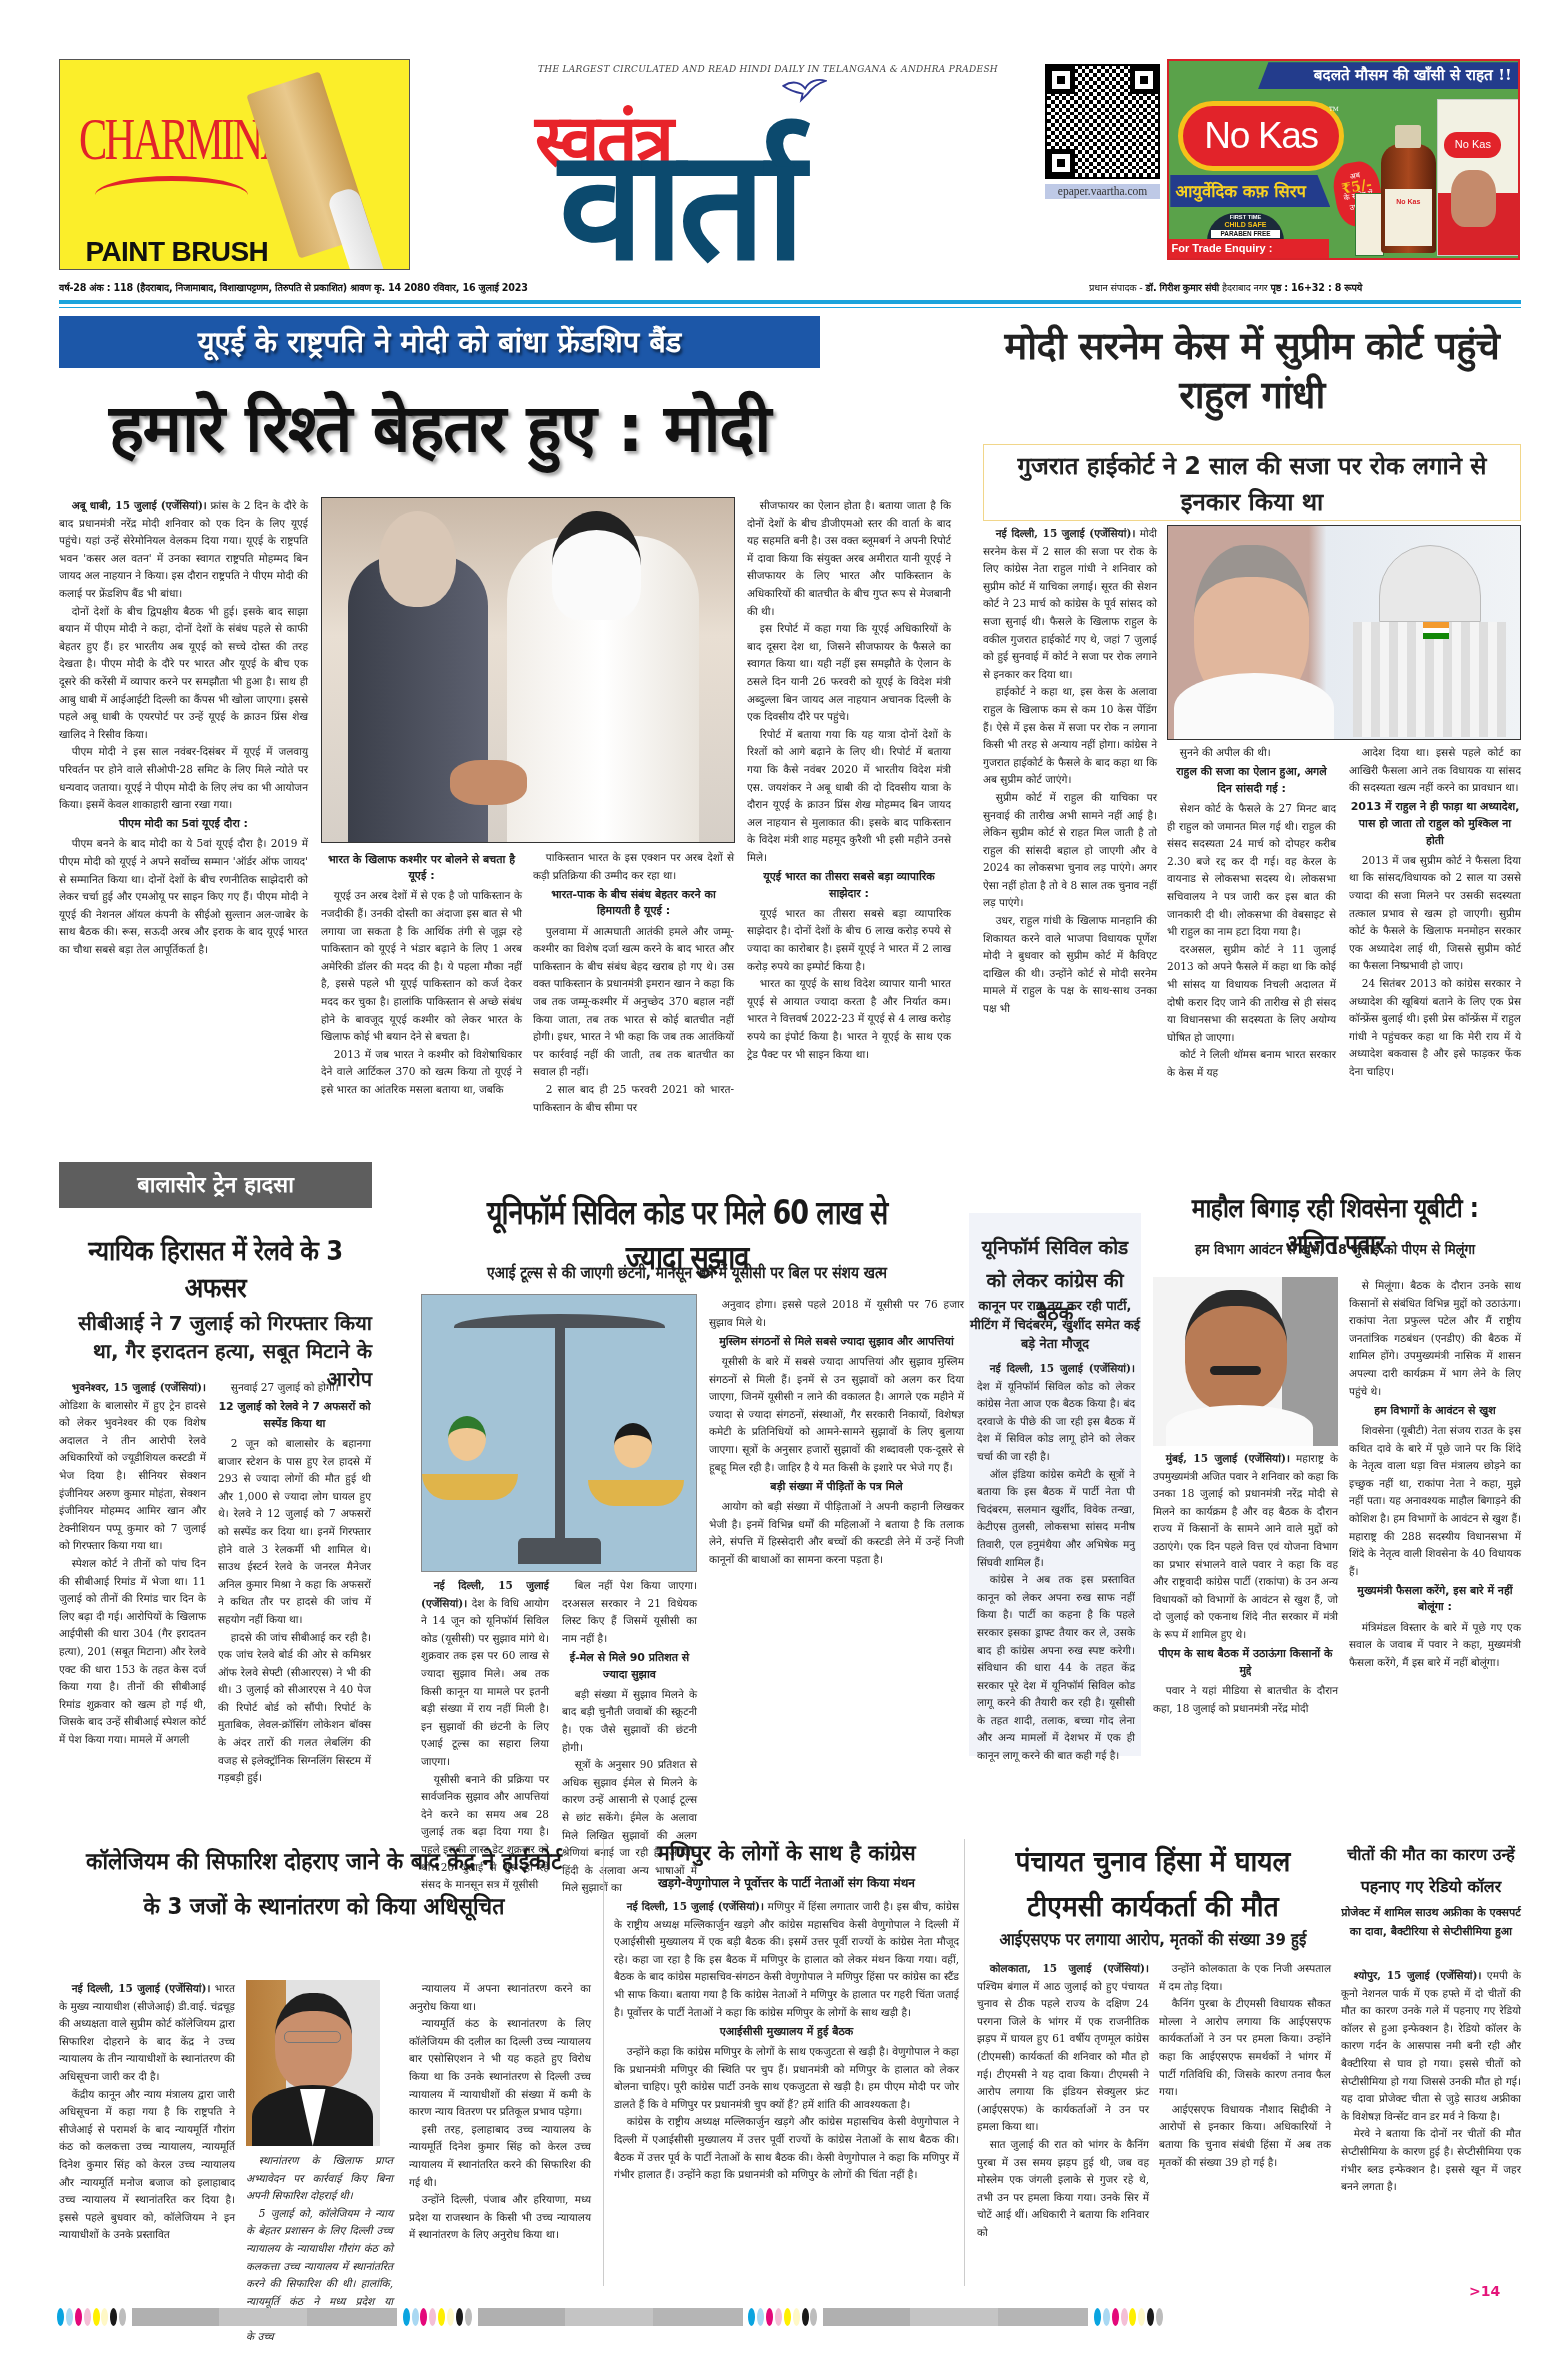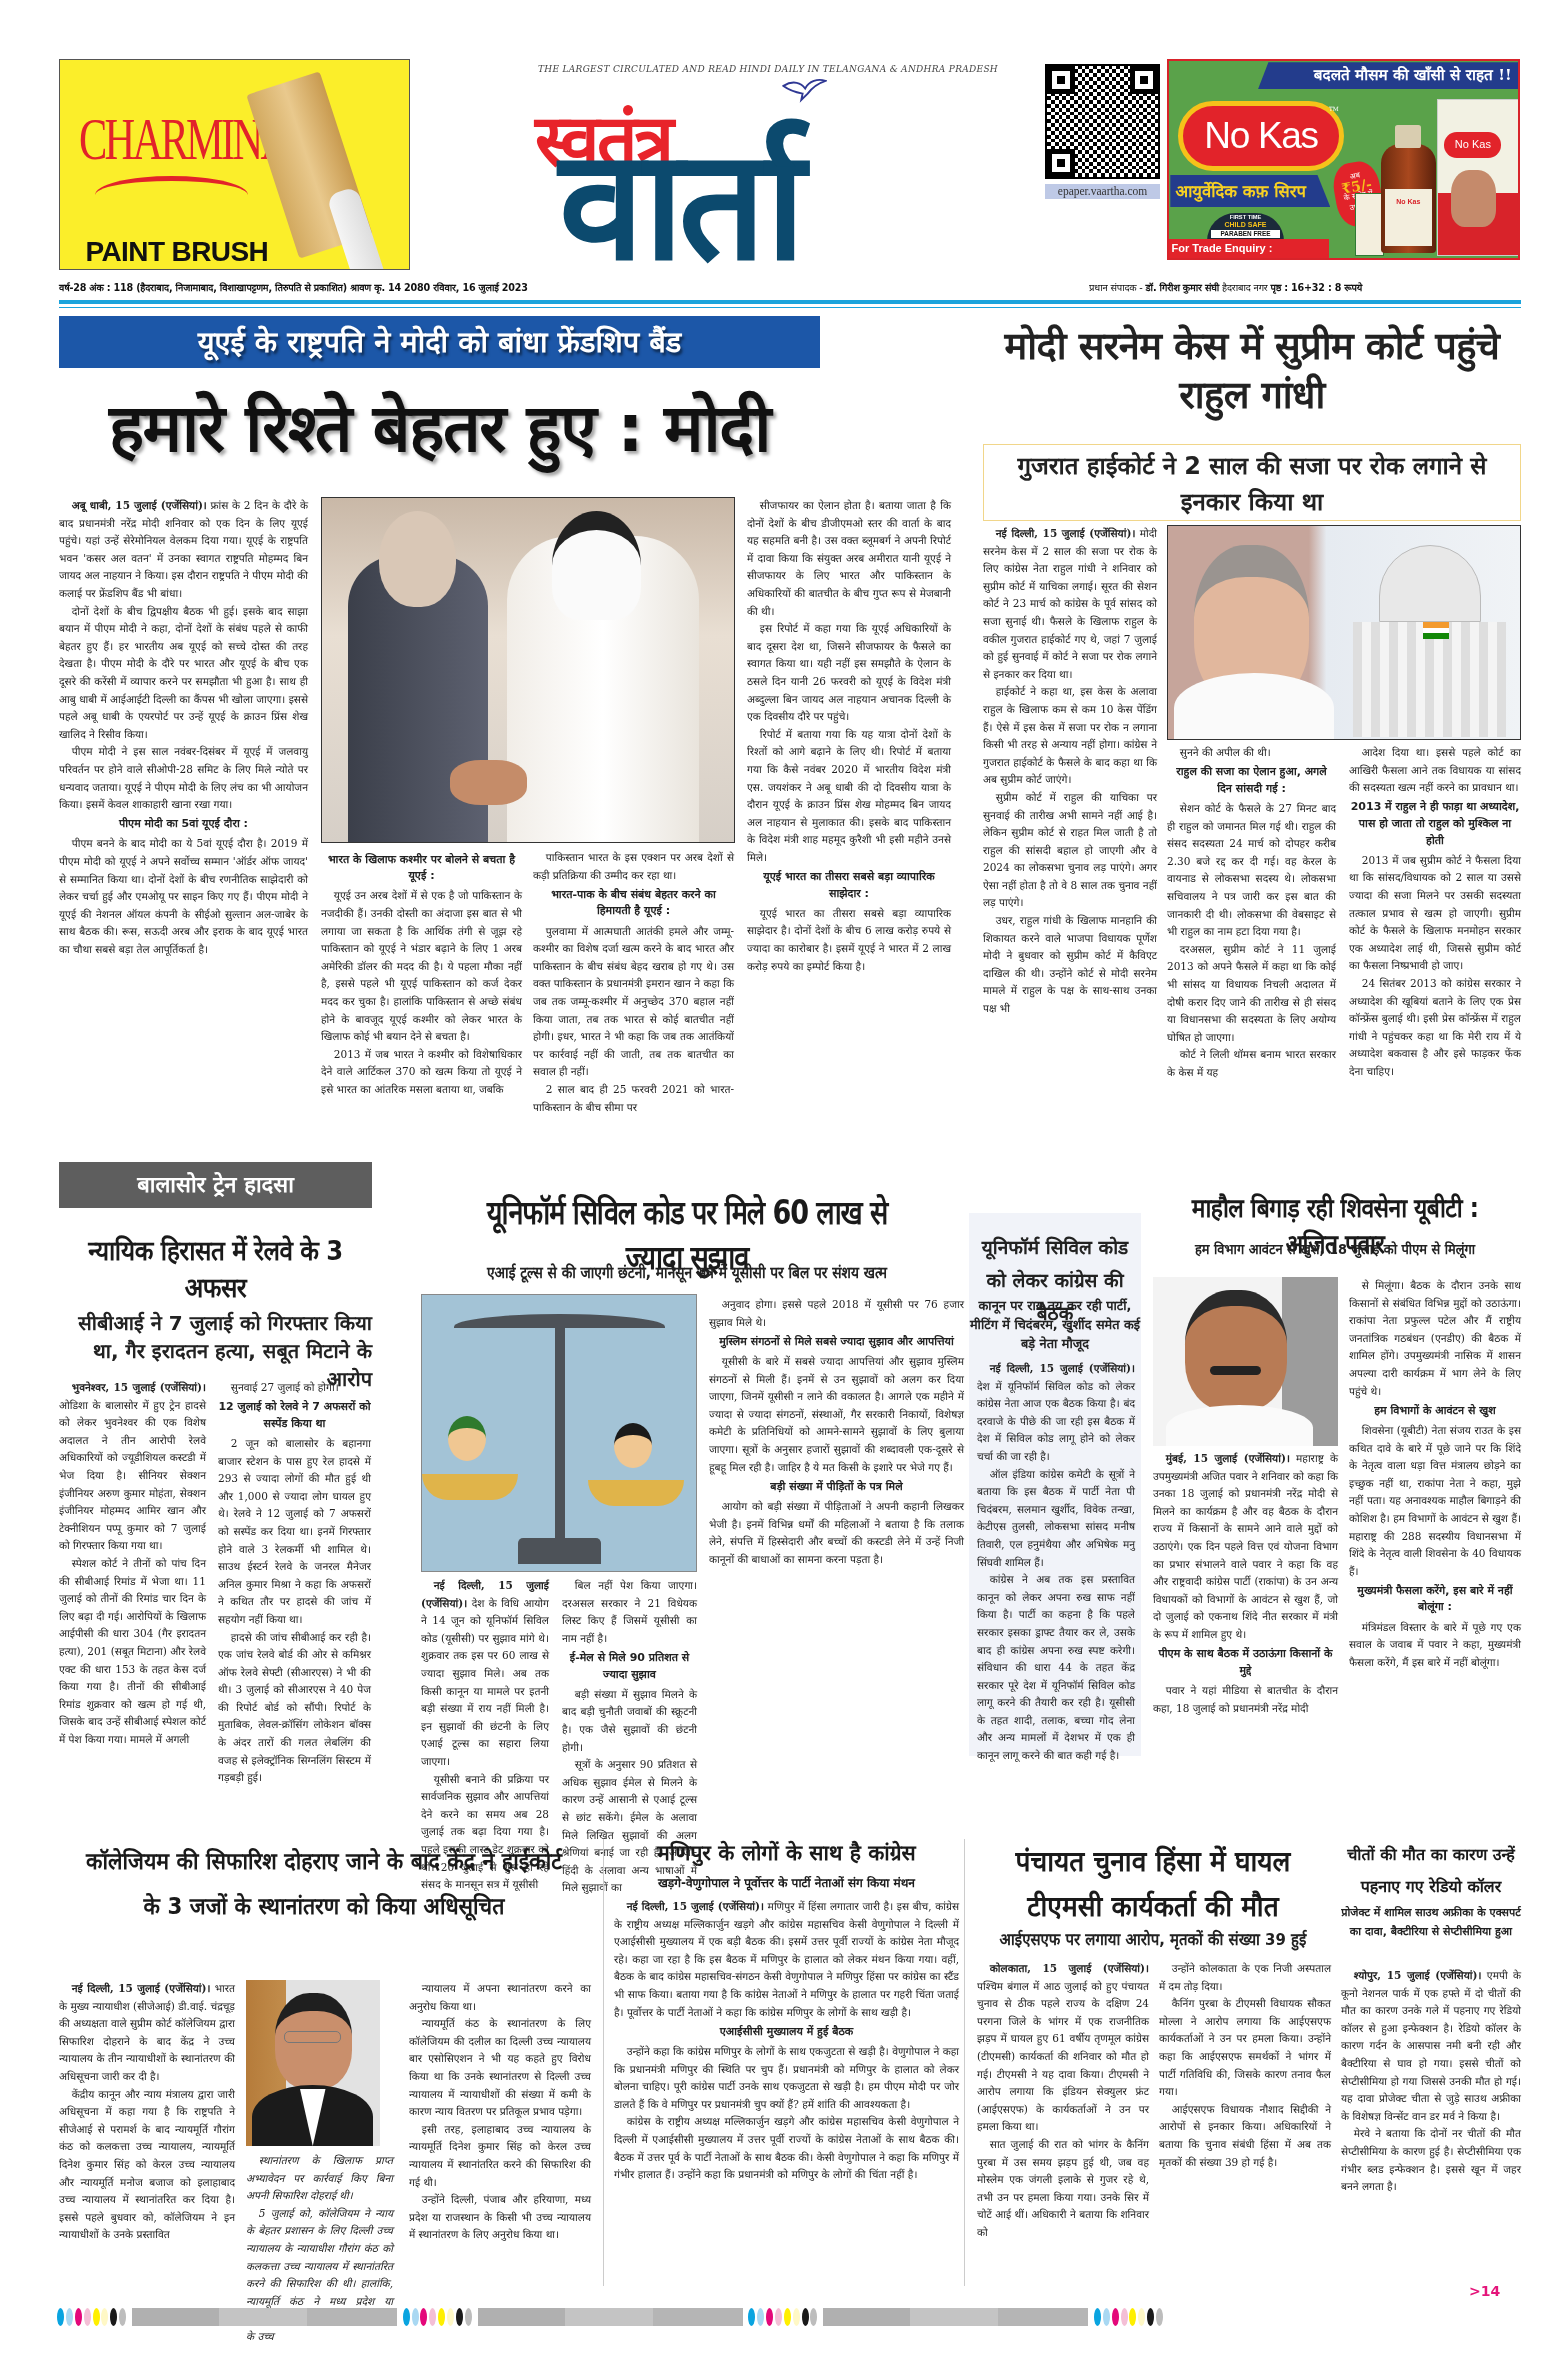--- a/index.html
+++ b/index.html
@@ -225,20 +225,21 @@
   <div class="sub">भारत-पाक के बीच संबंध बेहतर करने का हिमायती है यूएई :</div>
   <p>पुलवामा में आत्मघाती आतंकी हमले और जम्मू-कश्मीर का विशेष दर्जा खत्म करने के बाद भारत और पाकिस्तान के बीच संबंध बेहद खराब हो गए थे। उस वक्त पाकिस्तान के प्रधानमंत्री इमरान खान ने कहा कि जब तक जम्मू-कश्मीर में अनुच्छेद 370 बहाल नहीं किया जाता, तब तक भारत से कोई बातचीत नहीं होगी। इधर, भारत ने भी कहा कि जब तक आतंकियों पर कार्रवाई नहीं की जाती, तब तक बातचीत का सवाल ही नहीं।</p>
   <p>2 साल बाद ही 25 फरवरी 2021 को भारत-पाकिस्तान के बीच सीमा पर</p>
 </div>
 <div class="col" style="left:747px;top:497px;width:204px;height:645px;">
   <p>सीजफायर का ऐलान होता है। बताया जाता है कि दोनों देशों के बीच डीजीएमओ स्तर की वार्ता के बाद यह सहमति बनी है। उस वक्त ब्लूमबर्ग ने अपनी रिपोर्ट में दावा किया कि संयुक्त अरब अमीरात यानी यूएई ने सीजफायर के लिए भारत और पाकिस्तान के अधिकारियों की बातचीत के बीच गुप्त रूप से मेजबानी की थी।</p>
   <p>इस रिपोर्ट में कहा गया कि यूएई अधिकारियों के बाद दूसरा देश था, जिसने सीजफायर के फैसले का स्वागत किया था। यही नहीं इस समझौते के ऐलान के ठसले दिन यानी 26 फरवरी को यूएई के विदेश मंत्री अब्दुल्ला बिन जायद अल नाहयान अचानक दिल्ली के एक दिवसीय दौरे पर पहुंचे।</p>
   <p>रिपोर्ट में बताया गया कि यह यात्रा दोनों देशों के रिश्तों को आगे बढ़ाने के लिए थी। रिपोर्ट में बताया गया कि कैसे नवंबर 2020 में भारतीय विदेश मंत्री एस. जयशंकर ने अबू धाबी की दो दिवसीय यात्रा के दौरान यूएई के क्राउन प्रिंस शेख मोहम्मद बिन जायद अल नाहयान से मुलाकात की। इसके बाद पाकिस्तान के विदेश मंत्री शाह महमूद कुरैशी भी इसी महीने उनसे मिले।</p>
   <div class="sub">यूएई भारत का तीसरा सबसे बड़ा व्यापारिक साझेदार :</div>
   <p>यूएई भारत का तीसरा सबसे बड़ा व्यापारिक साझेदार है। दोनों देशों के बीच 6 लाख करोड़ रुपये से ज्यादा का कारोबार है। इसमें यूएई ने भारत में 2 लाख करोड़ रुपये का इम्पोर्ट किया है।</p>
+  <p>भारत का यूएई के साथ विदेश व्यापार यानी भारत यूएई से आयात ज्यादा करता है और निर्यात कम। भारत ने वित्तवर्ष 2022-23 में यूएई से 4 लाख करोड़ रुपये का इंपोर्ट किया है। भारत ने यूएई के साथ एक ट्रेड पैक्ट पर भी साइन किया था।</p>
 </div>
 
 <div class="abs right-hl">मोदी सरनेम केस में सुप्रीम कोर्ट पहुंचे राहुल गांधी</div>
 <div class="abs right-sub">गुजरात हाईकोर्ट ने 2 साल की सजा पर रोक लगाने से इनकार किया था</div>
 
 <div class="col" style="left:983px;top:525px;width:174px;height:613px;">
   <p><span class="dl">नई दिल्ली, 15 जुलाई (एजेंसियां)।</span> <span>मोदी सरनेम केस में 2 साल की सजा पर रोक के लिए कांग्रेस नेता राहुल गांधी ने शनिवार को सुप्रीम कोर्ट में याचिका लगाई। सूरत की सेशन कोर्ट ने 23 मार्च को कांग्रेस के पूर्व सांसद को सजा सुनाई थी। फैसले के खिलाफ राहुल के वकील गुजरात हाईकोर्ट गए थे, जहां 7 जुलाई को हुई सुनवाई में कोर्ट ने सजा पर रोक लगाने से इनकार कर दिया था।</span></p>
   <p>हाईकोर्ट ने कहा था, इस केस के अलावा राहुल के खिलाफ कम से कम 10 केस पेंडिंग हैं। ऐसे में इस केस में सजा पर रोक न लगाना किसी भी तरह से अन्याय नहीं होगा। कांग्रेस ने गुजरात हाईकोर्ट के फैसले के बाद कहा था कि अब सुप्रीम कोर्ट जाएंगे।</p>
   <p>सुप्रीम कोर्ट में राहुल की याचिका पर सुनवाई की तारीख अभी सामने नहीं आई है। लेकिन सुप्रीम कोर्ट से राहत मिल जाती है तो राहुल की सांसदी बहाल हो जाएगी और वे 2024 का लोकसभा चुनाव लड़ पाएंगे। अगर ऐसा नहीं होता है तो वे 8 साल तक चुनाव नहीं लड़ पाएंगे।</p>
   <p>उधर, राहुल गांधी के खिलाफ मानहानि की शिकायत करने वाले भाजपा विधायक पूर्णेश मोदी ने बुधवार को सुप्रीम कोर्ट में कैविएट दाखिल की थी। उन्होंने कोर्ट से मोदी सरनेम मामले में राहुल के पक्ष के साथ-साथ उनका पक्ष भी</p>

